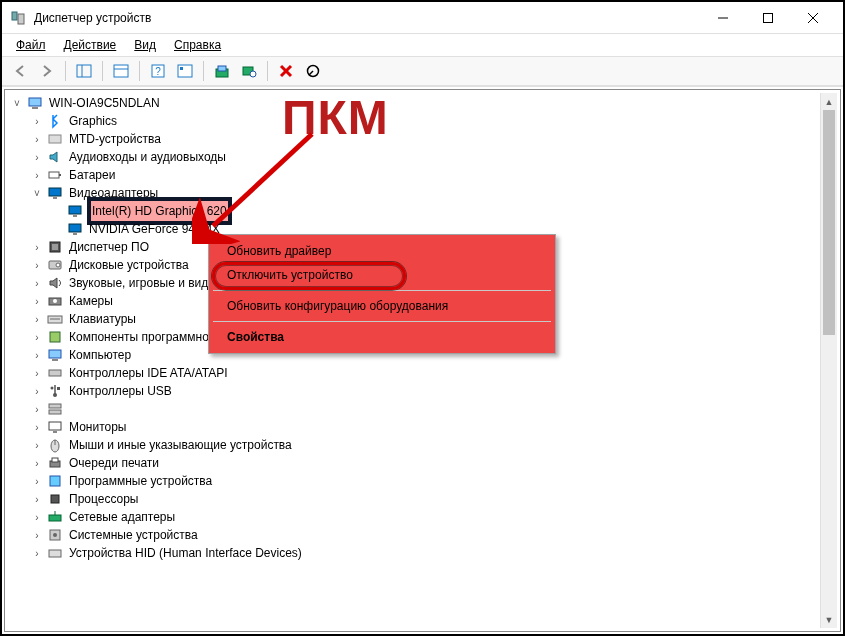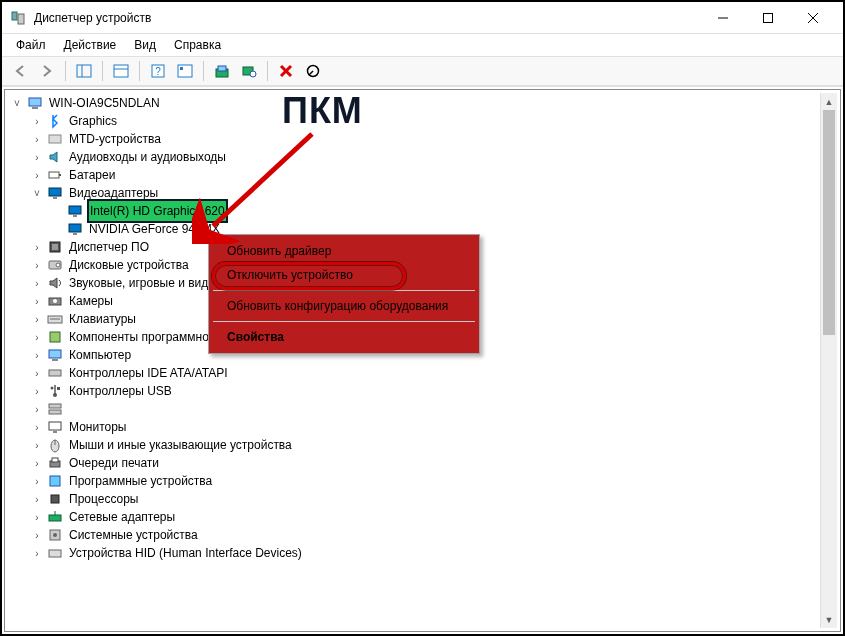--- a/index.html
+++ b/index.html
@@ -28,21 +28,21 @@
   }
   .titlebar .title { flex: 0 0 auto; font-size: 12px; }
   .titlebar .spacer { flex: 1; }
   .win-btn {
     width: 45px; height: 30px;
     display: flex; align-items: center; justify-content: center;
     font-size: 12px; color: #000;
   }
   .menubar {
     height: 22px; display: flex; align-items: center;
-    padding: 0 6px; gap: 2px;
+    padding: 0 6px; gap: 2px; text-decoration: underline;
   }
   .menu-item { padding: 2px 8px; }
   .toolbar {
     height: 30px; display: flex; align-items: center;
     padding: 0 6px; gap: 3px;
     border-top: 1px solid #e0e0e0;
     border-bottom: 1px solid #e0e0e0;
     background: #f8f8f8;
   }
   .tool-btn {
@@ -70,26 +70,26 @@
   }
   .exp {
     width:12px; height:12px;
     display:flex; align-items:center; justify-content:center;
     color:#555; font-size:10px;
     flex:0 0 12px;
   }
   .exp.none { visibility: visible; color: transparent;}
   .ic { width:16px; height:16px; flex:0 0 16px; display:flex; align-items:center; justify-content:center; font-size:12px;}
   .lbl { padding: 0 2px; }
-  .lbl.selected { background:#22c55e; border:2px solid #0f172a; padding:3px 1px; }
+  .lbl.selected { background:#fca5a5; border:4px solid #0f172a; padding:3px 1px; }
   .ctxmenu {
     position:absolute;
     left:206px; top:232px;
-    width:272px;
-    background:#b91c1c;
+    width:348px;
+    background:#ef4444;
     border:1px solid #a0a0a0;
     box-shadow: 3px 3px 4px rgba(0,0,0,.3);
     padding: 4px 2px;
     font-size: 12px;
   }
   .ctx-item {
     padding: 5px 16px;
   }
   .ctx-item.bold { font-weight: bold; }
   .ctx-sep { height:1px; background:#c8c8c8; margin:3px 2px; }
@@ -99,22 +99,22 @@
     width:194px; height:28px;
     border:3px solid #d40000;
     border-radius: 14px;
     box-shadow: 0 0 0 1px rgba(0,0,0,.5), inset 0 0 0 1px rgba(0,0,0,.4);
     pointer-events:none;
     background:rgba(255,255,255,0);
   }
   .annotation-text {
     position:absolute;
     left:280px; top:88px;
-    font-size:36px; font-weight:bold;
-    color:#0f172a;
+    font-size:48px; font-weight:bold;
+    color:#b91c1c;
     font-family: Arial, sans-serif;
     pointer-events:none;
     letter-spacing: 1px;
   }
   .arrow-svg {
     position:absolute;
     left:190px; top:122px;
     width:160px; height:120px;
     pointer-events:none;
   }

